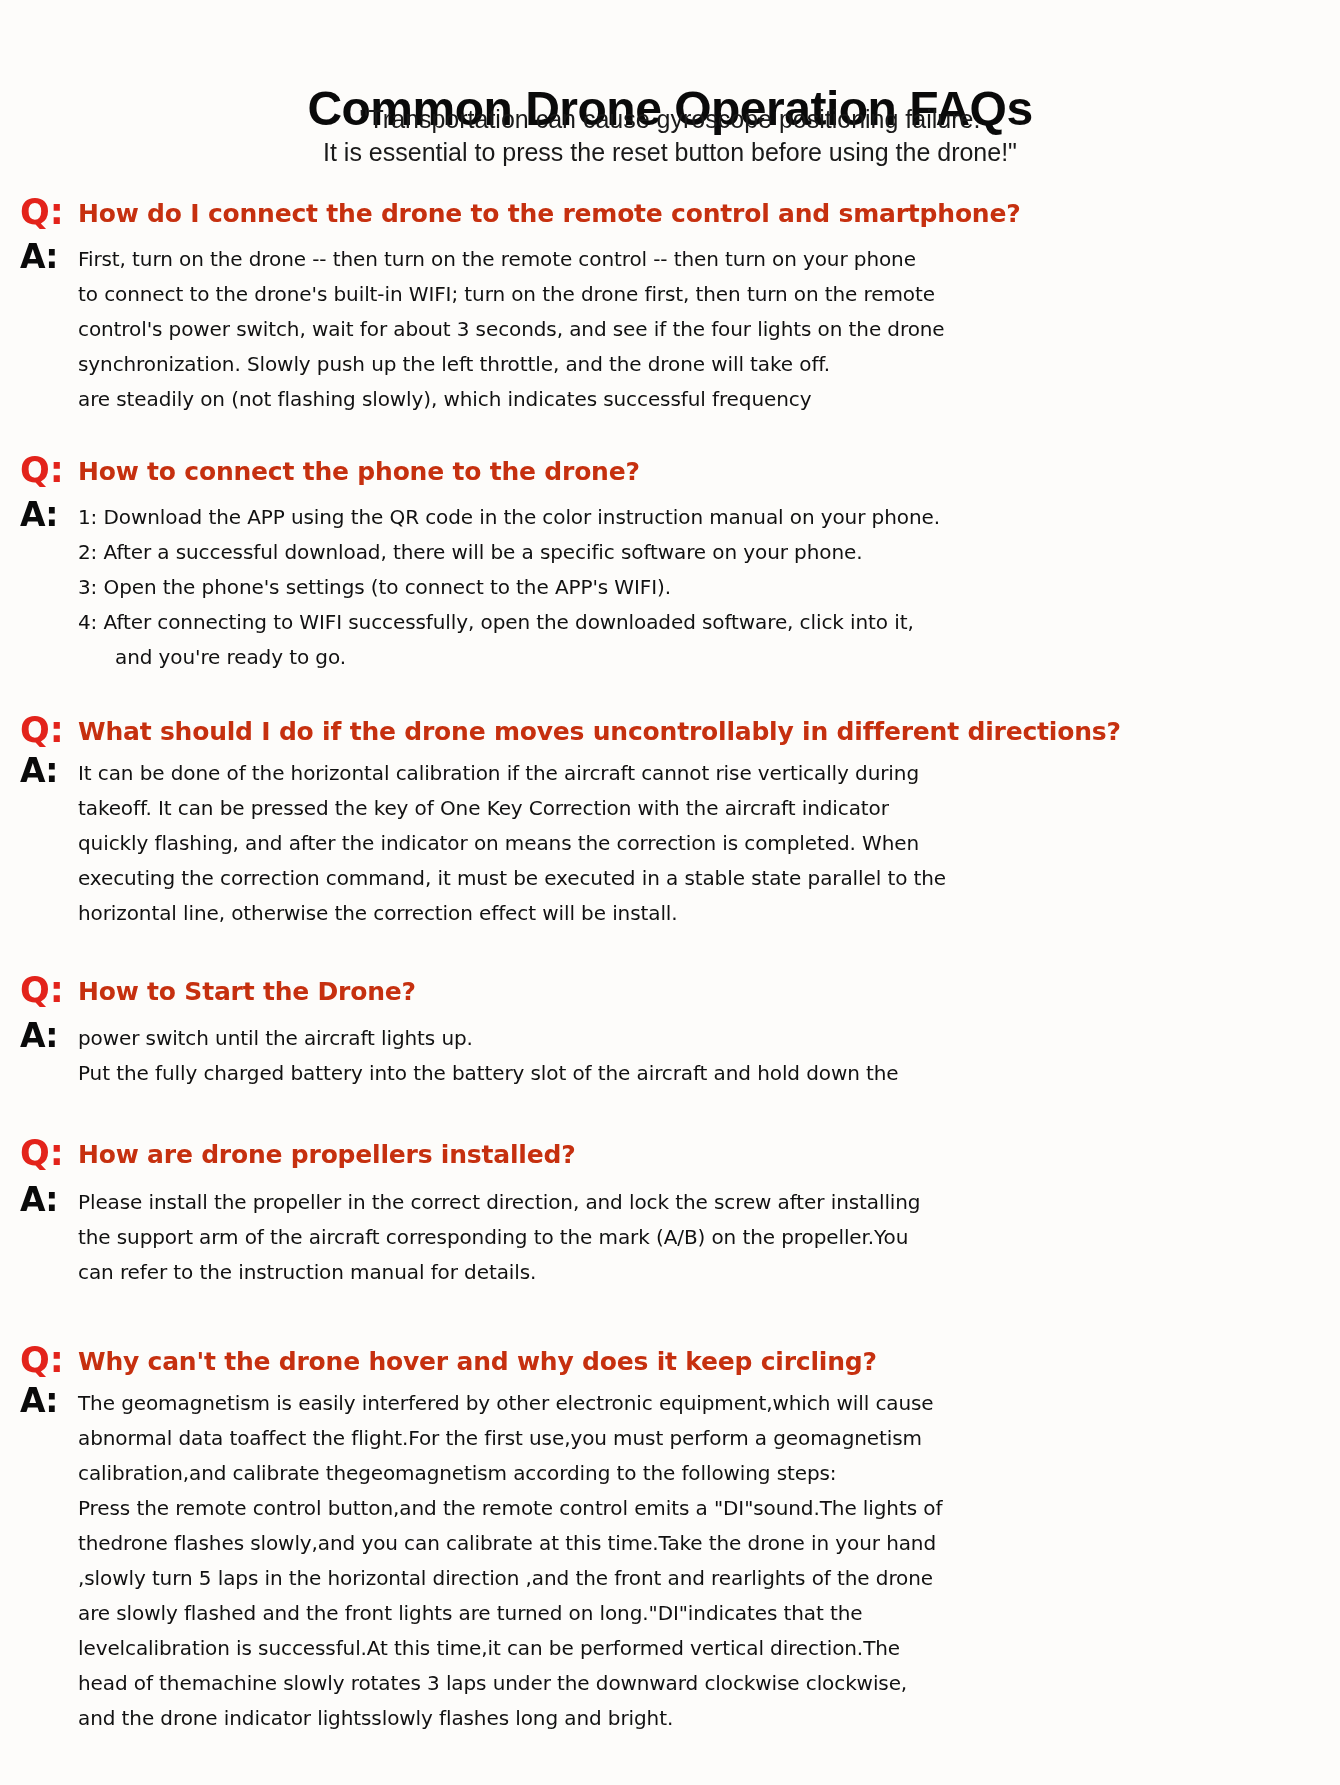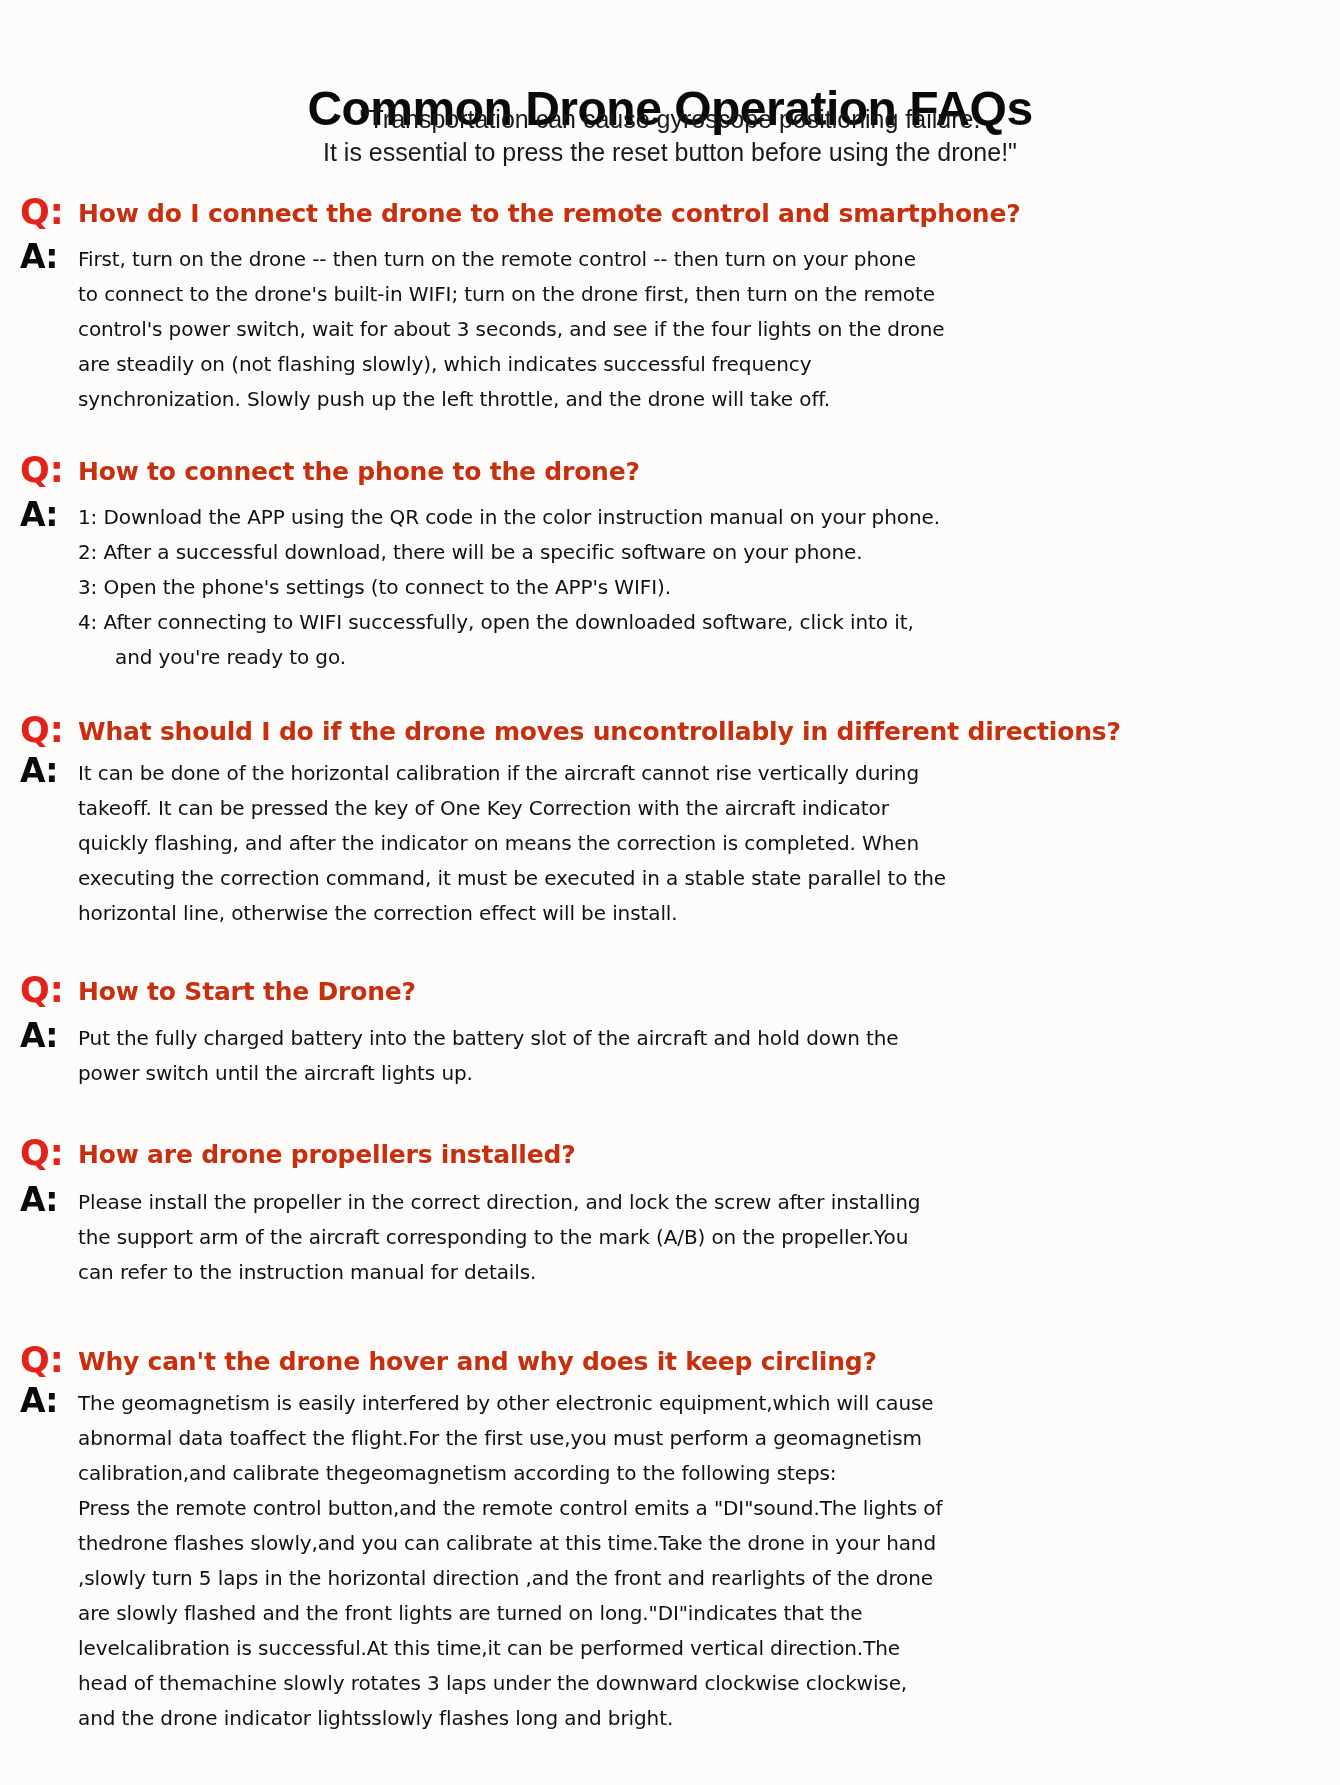--- a/index.html
+++ b/index.html
@@ -59,22 +59,22 @@
   <div class="q-row">
     <span class="label q-label">Q:</span>
     <div class="q-text">How do I connect the drone to the remote control and smartphone?</div>
   </div>
   <div class="a-row" style="margin-top:12px">
     <span class="label a-label">A:</span>
     <div class="a-lines">
       <div class="a-line">First, turn on the drone -- then turn on the remote control -- then turn on your phone</div>
       <div class="a-line">to connect to the drone's built-in WIFI; turn on the drone first, then turn on the remote</div>
       <div class="a-line">control's power switch, wait for about 3 seconds, and see if the four lights on the drone</div>
+      <div class="a-line">synchronization. Slowly push up the left throttle, and the drone will take off.</div>
       <div class="a-line">are steadily on (not flashing slowly), which indicates successful frequency</div>
-      <div class="a-line">synchronization. Slowly push up the left throttle, and the drone will take off.</div>
     </div>
   </div>
 </section>
 
 <section class="faq" style="top:456px">
   <div class="q-row">
     <span class="label q-label">Q:</span>
     <div class="q-text">How to connect the phone to the drone?</div>
   </div>
   <div class="a-row" style="margin-top:12px">
@@ -107,22 +107,22 @@
 </section>
 
 <section class="faq" style="top:976px">
   <div class="q-row">
     <span class="label q-label">Q:</span>
     <div class="q-text">How to Start the Drone?</div>
   </div>
   <div class="a-row" style="margin-top:13px">
     <span class="label a-label">A:</span>
     <div class="a-lines">
+      <div class="a-line">power switch until the aircraft lights up.</div>
       <div class="a-line">Put the fully charged battery into the battery slot of the aircraft and hold down the</div>
-      <div class="a-line">power switch until the aircraft lights up.</div>
     </div>
   </div>
 </section>
 
 <section class="faq" style="top:1139px">
   <div class="q-row">
     <span class="label q-label">Q:</span>
     <div class="q-text">How are drone propellers installed?</div>
   </div>
   <div class="a-row" style="margin-top:14px">

